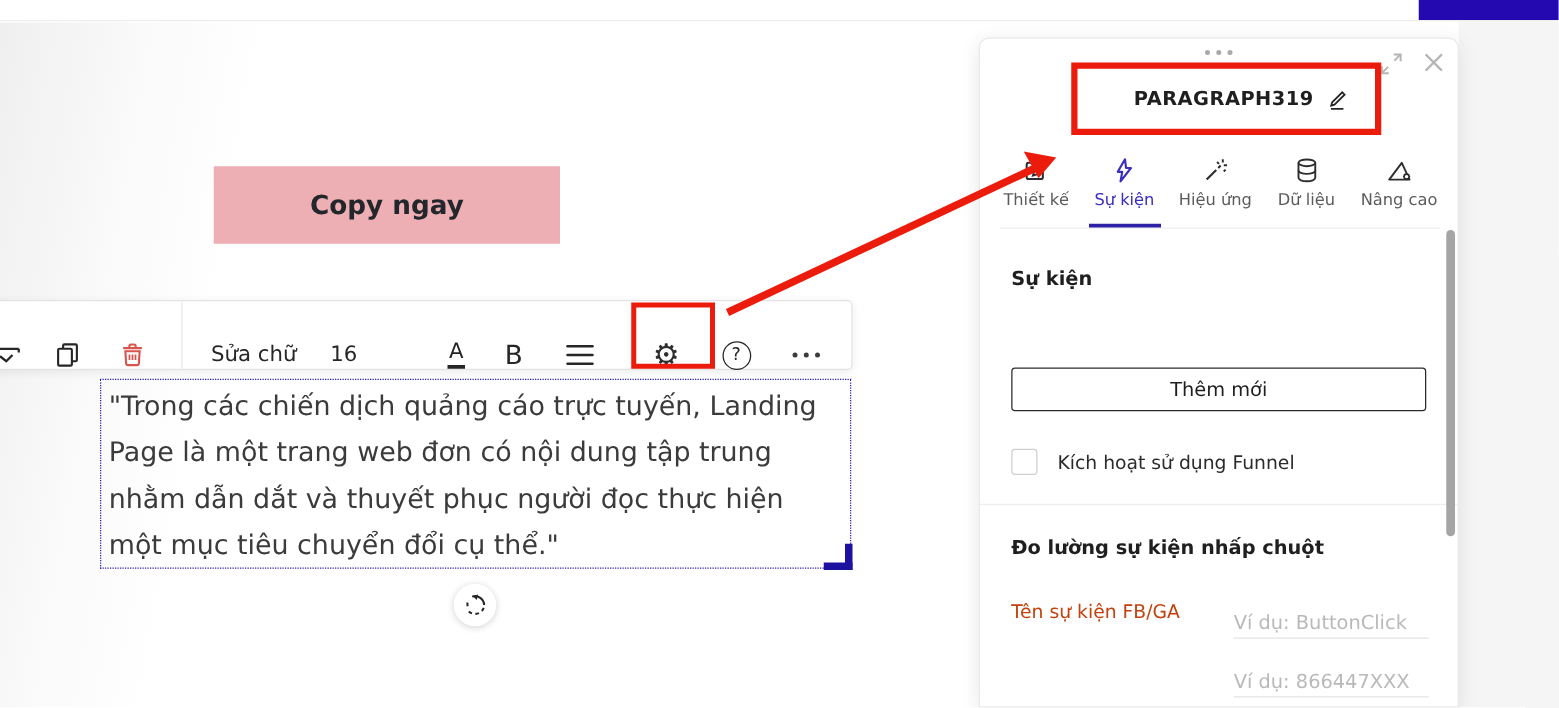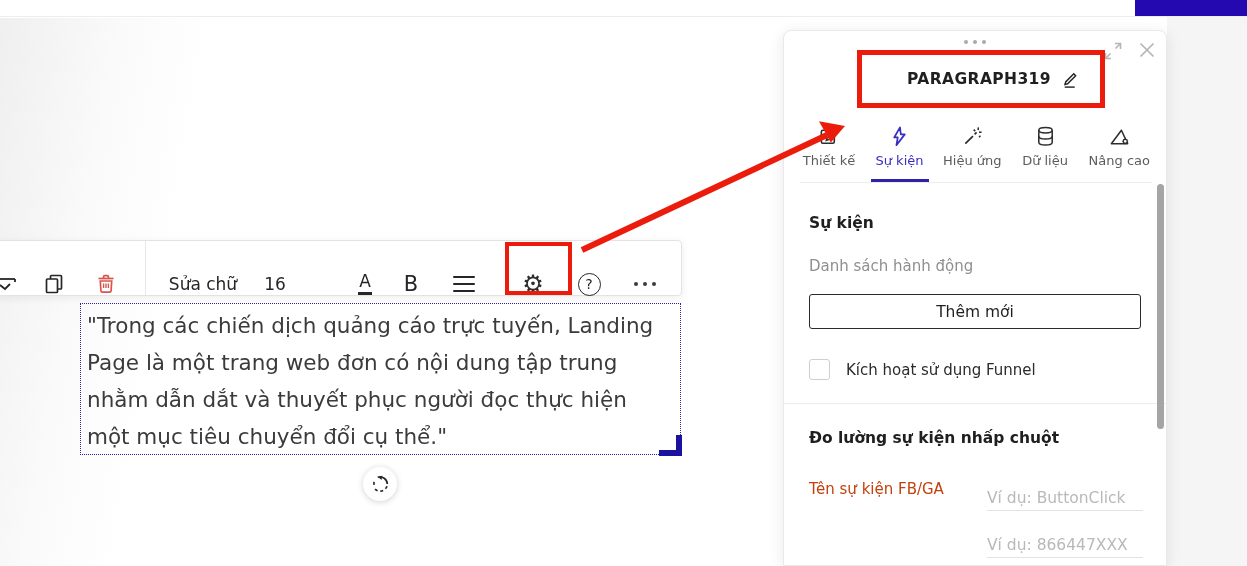--- a/index.html
+++ b/index.html
@@ -97,20 +97,21 @@
 </head>
 <body>
 
 <div class="topbar">
   <div class="topbar-blue-btn"></div>
 </div>
 <div class="blue-tick"></div>
 
 <div class="canvas">
 
+  <div class="cta-btn">Copy ngay</div>
 
   <div class="toolbar">
     <div class="t-item" style="left:2px;width:30px;">
       <svg width="26" height="24" viewBox="0 0 26 24">
         <path d="M-3 7 H16" stroke="#262626" stroke-width="1.8" fill="none"></path>
         <path d="M16 7 v3" stroke="#262626" stroke-width="1.8" fill="none"></path>
         <path d="M1 13 l5 4 5-5" stroke="#262626" stroke-width="1.8" fill="none"></path>
       </svg>
     </div>
     <div class="t-item" style="left:42px;width:34px;">
@@ -262,21 +263,20 @@
       <svg width="23" height="23" viewBox="0 0 24 24">
         <path d="M3.5 19.5 H20.5 L14 5.5 Z" fill="none" stroke="#2e2e2e" stroke-width="1.6" stroke-linejoin="round"></path>
         <circle cx="18" cy="17" r="2.1" fill="#ffffff" stroke="#2e2e2e" stroke-width="1.3"></circle>
         <path d="M18 13.9 v1 M18 19.1 v1 M15 17 h1 M20 17 h1 M16 15 l.7.7 M19.3 18.3 l.7.7 M20 15 l-.7.7 M16.7 18.3 l-.7.7" stroke="#2e2e2e" stroke-width="1.1"></path>
       </svg>
       <span class="tab-label">Nâng cao</span>
     </div>
   </div>
 
   <div class="sec-h" style="top:183px;">Sự kiện</div>
-  <div class="muted" style="top:226px;">Danh sách hành động</div>
   <button class="add-btn">Thêm mới</button>
   <div class="chk-row">
     <span class="checkbox"></span>
     <span class="chk-label">Kích hoạt sử dụng Funnel</span>
   </div>
 
   <div class="p-divider"></div>
 
   <div class="sec-h" style="top:398px;">Đo lường sự kiện nhấp chuột</div>
 

